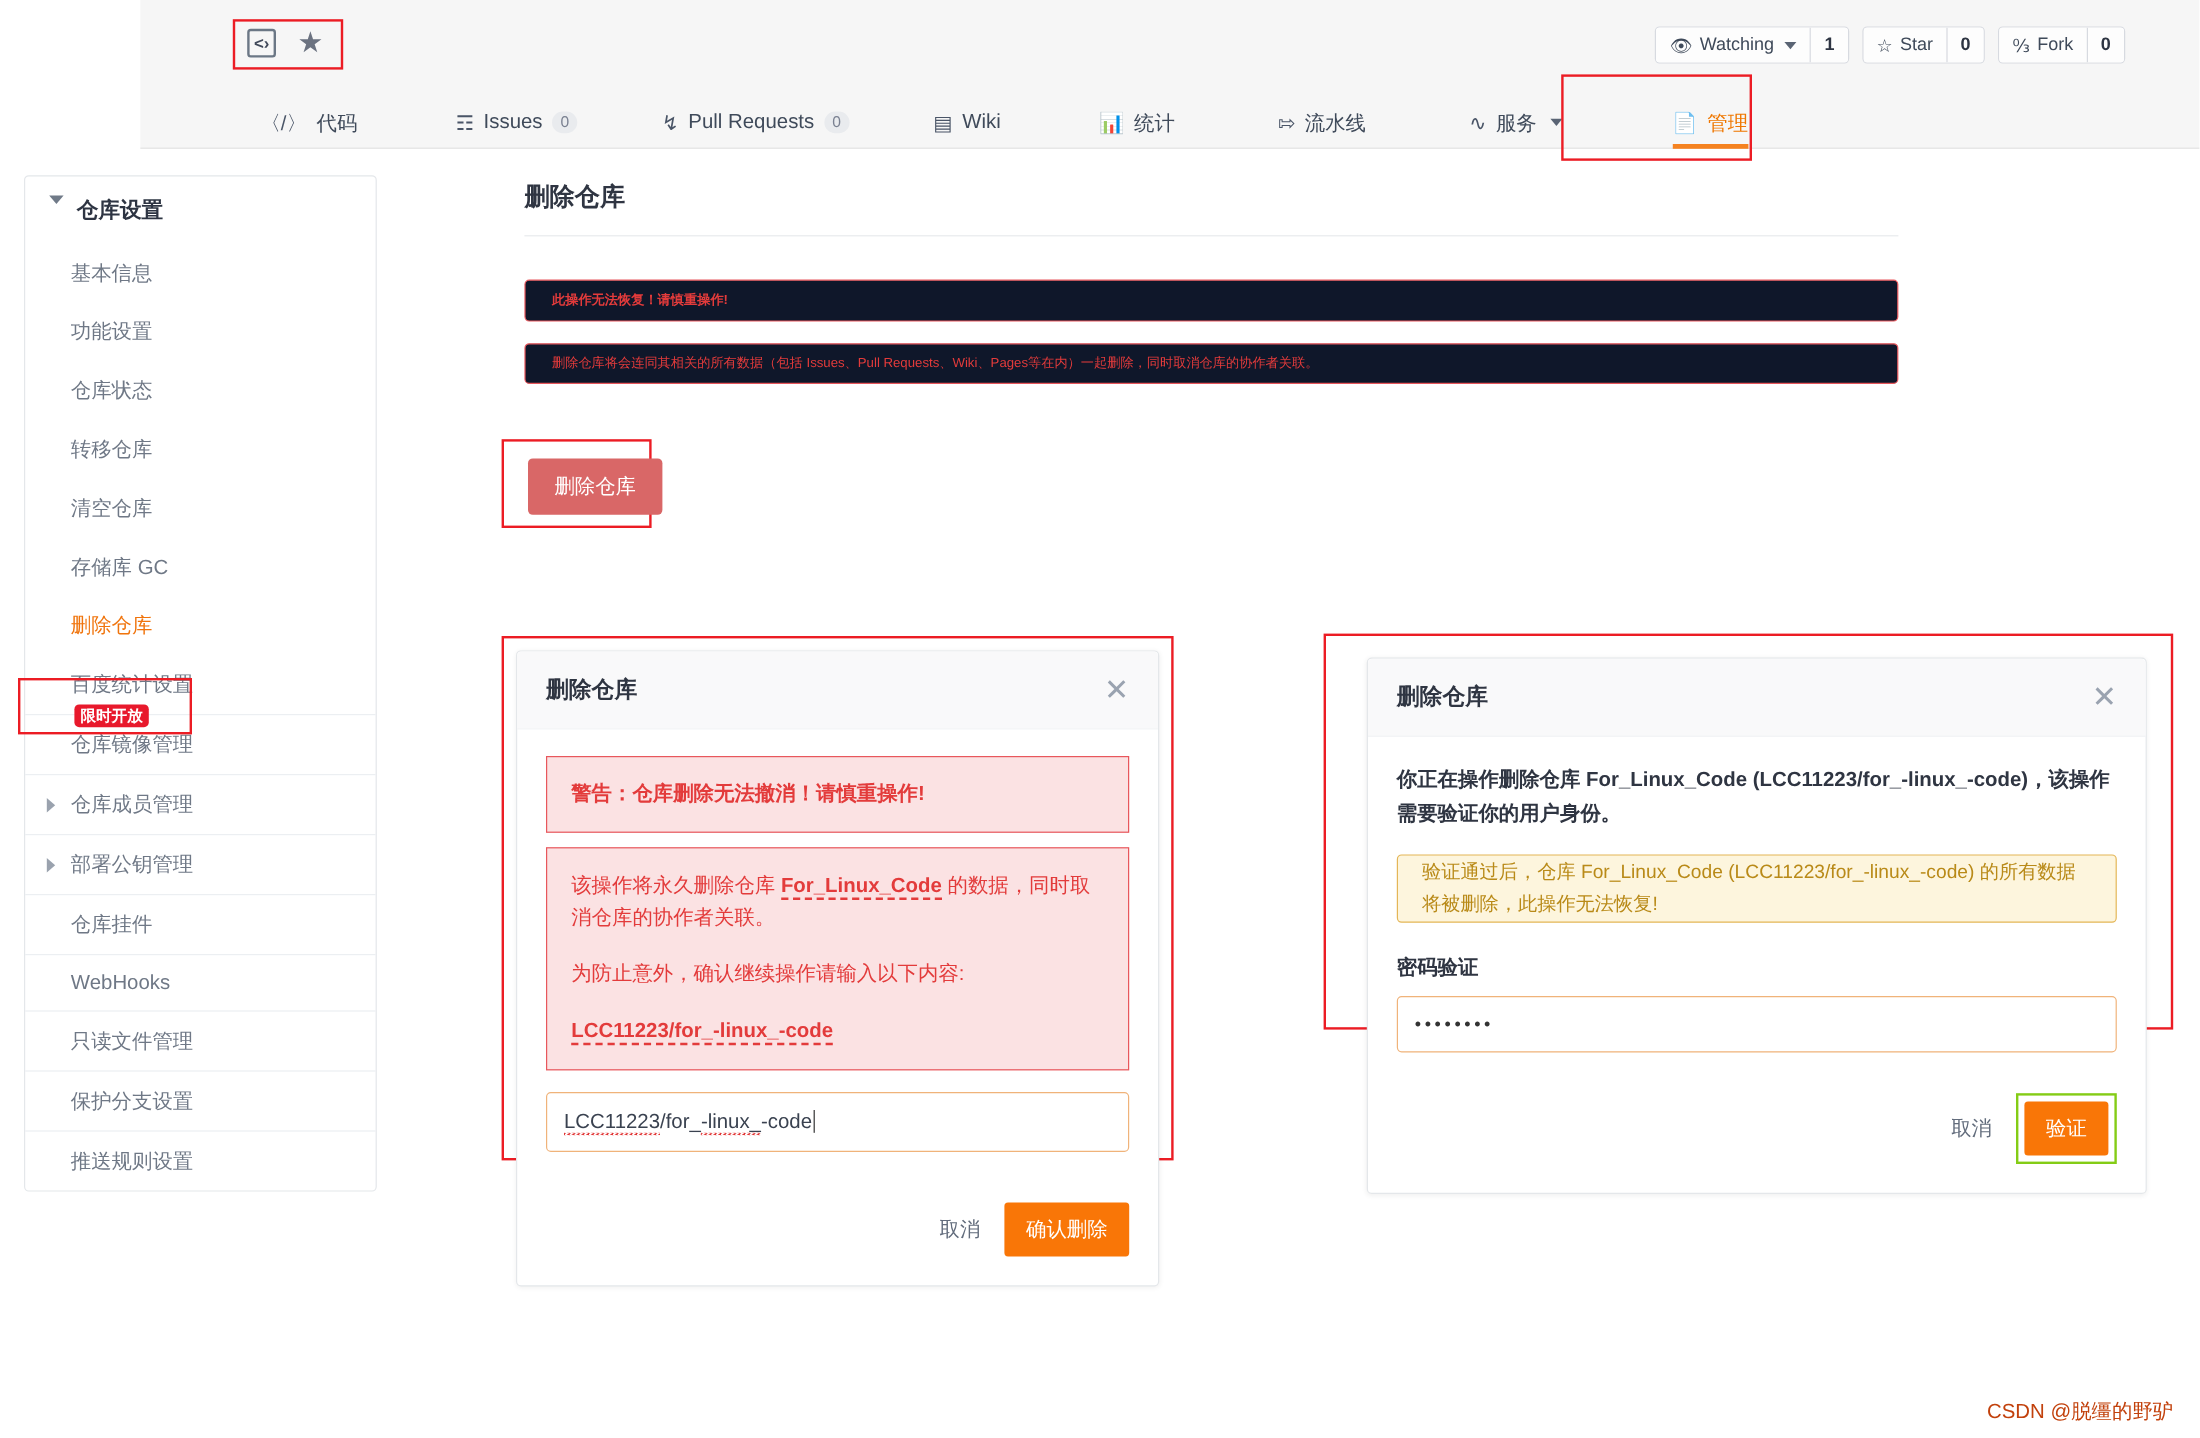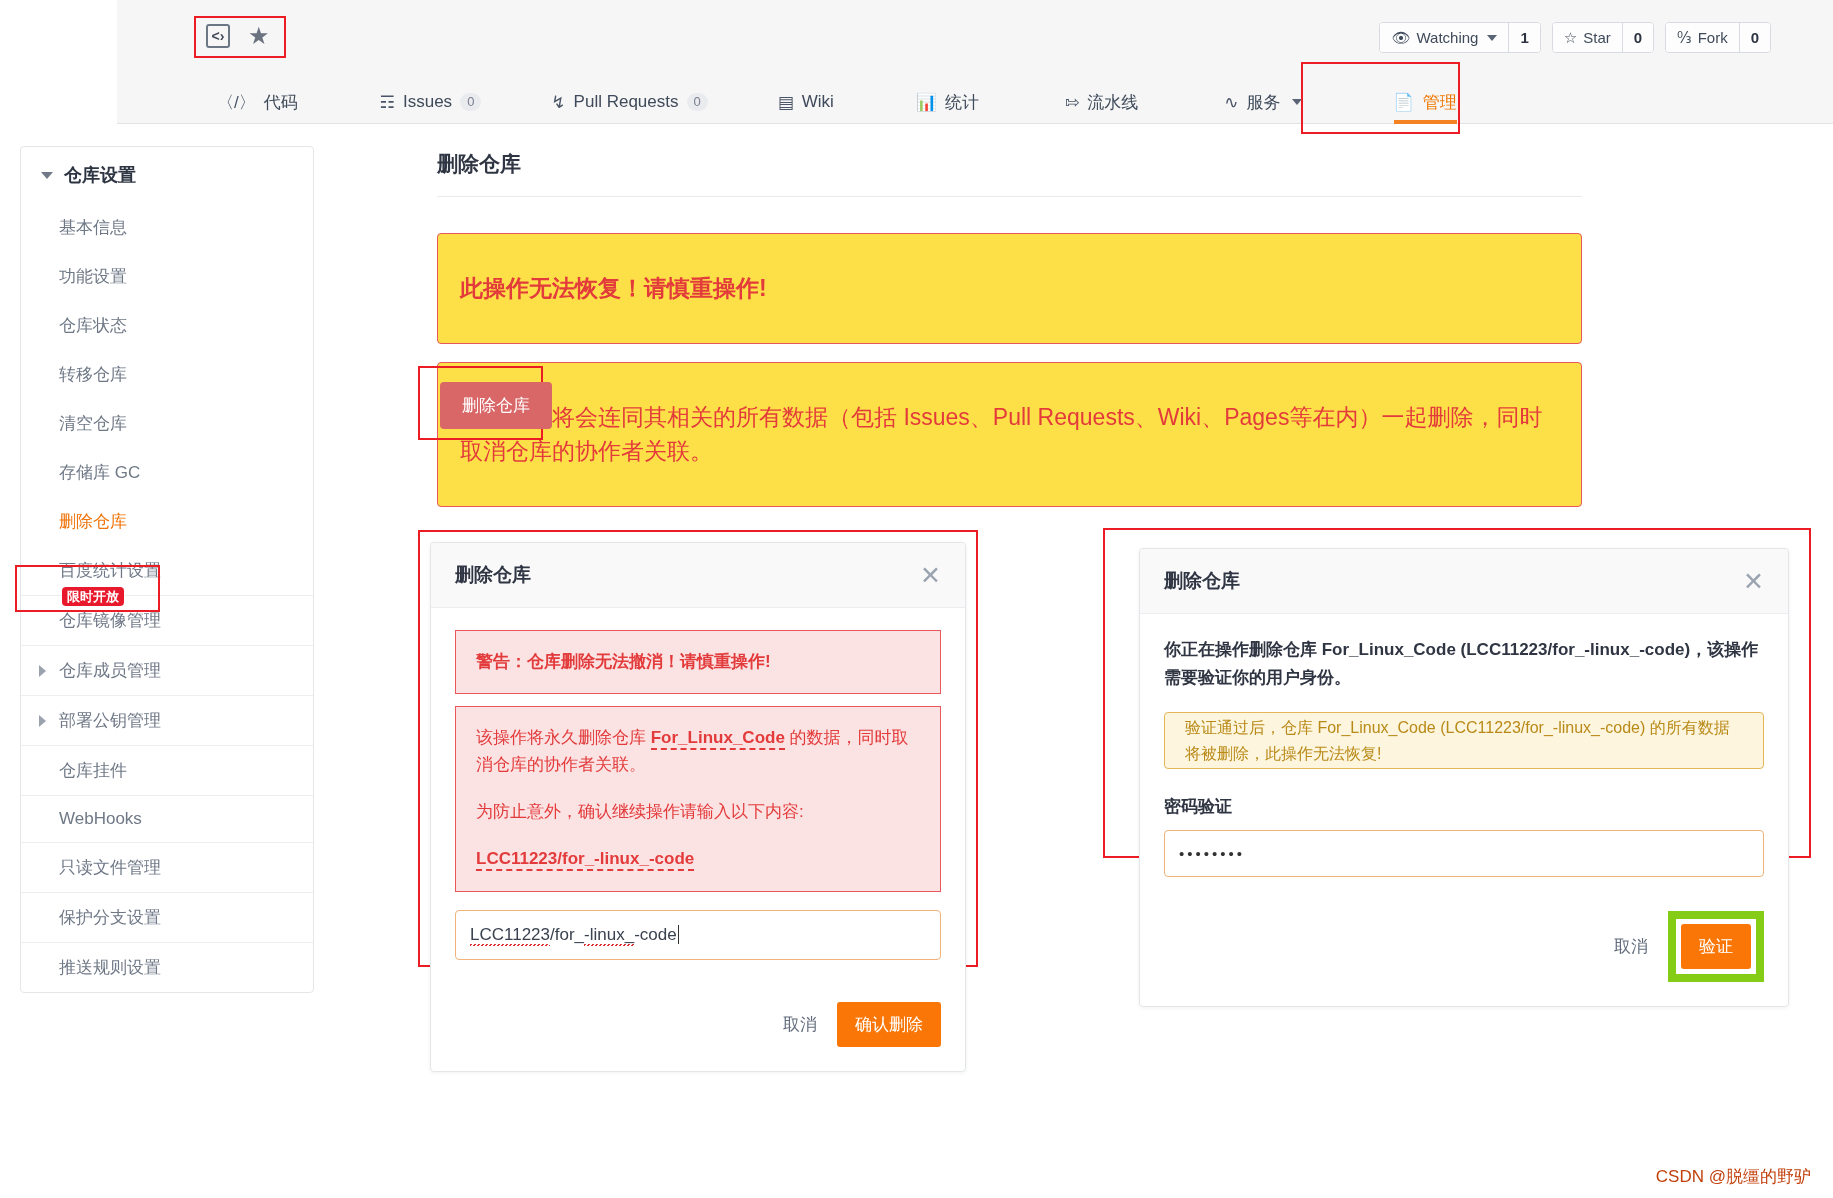--- a/index.html
+++ b/index.html
@@ -72,21 +72,21 @@
     position: absolute; left: 1301px; top: 62px; width: 159px; height: 72px;
     border: 2px solid #ec1c24; pointer-events: none;
   }
 
   
   .sidebar {
     position: absolute; left: 20px; top: 146px; width: 294px;
     border: 1px solid #e4e7ea; border-radius: 4px; background: #fff;
   }
   .sb-head {
-    display: flex; align-items: center; gap: 11px;
+    display: flex; align-items: flex-start; gap: 11px;
     padding: 16px 0 16px 20px; font-size: 18px; font-weight: bold; color: #2d3442;
   }
   .tri-dn { width: 0; height: 0; border-left: 6px solid transparent; border-right: 6px solid transparent; border-top: 7px solid #707a88; }
   .tri-rt { width: 0; height: 0; border-top: 6px solid transparent; border-bottom: 6px solid transparent; border-left: 7px solid #9aa2ae; }
   .sb-item {
     position: relative; display: flex; align-items: center;
     padding: 13px 0 13px 38px; font-size: 17px; color: #6f7886; cursor: pointer;
   }
   .sb-item.sep { border-top: 1px solid #eceff2; }
   .sb-item.active { color: #f0740c; }
@@ -101,22 +101,22 @@
     border-radius: 4px; padding: 2px 5px; line-height: 15px; white-space: nowrap;
   }
   .sb-item-label { position: relative; display: inline-block; }
 
   
   .main { position: absolute; left: 437px; top: 150px; width: 1145px; }
   .main-title { font-size: 21px; font-weight: bold; color: #2f3542; }
   .main-rule { margin-top: 18px; border-top: 1px solid #e8eaed; }
 
   .alert {
-    border: 1px solid #e8575c; background: #fde047; border-radius: 4px;
-    color: #e33b3b; font-size: 23px; padding: 37px 22px; line-height: 1.5;
+    border: 1px solid #e8575c; background: #0f172a; border-radius: 4px;
+    color: #e33b3b; font-size: 11px; padding: 8px 22px; line-height: 1.5;
   }
   .alert.bold { font-weight: bold; }
   .alert-1 { margin-top: 36px; }
   .alert-2 { margin-top: 18px; }
 
   .del-annot {
     position: absolute; left: 418px; top: 366px; width: 125px; height: 74px;
     border: 2px solid #ec1c24;
   }
   .btn-delete-repo {
@@ -184,21 +184,21 @@
     border-radius: 4px; padding: 2px 20px; color: #b98a18; font-size: 16px; line-height: 1.6;
   }
   .field-label { margin-top: 26px; font-size: 17px; font-weight: bold; color: #2f3542; }
   .pw-input {
     width: 100%; margin-top: 12px; padding: 14px;
     border: 1px solid #f0b37a; border-radius: 4px;
     font-size: 15px; letter-spacing: 3px; color: #333; font-family: inherit;
   }
   .verify-btn-annot {
     position: absolute; right: 20px; bottom: 26px;
-    border: 8px solid #84cc16; padding: 5px;
+    border: 2px solid #84cc16; padding: 5px;
   }
 
   .watermark {
     position: absolute; right: 22px; bottom: 10px;
     font-size: 17px; color: #c2410c;
   }
 </style>
 </head>
 <body>
 

